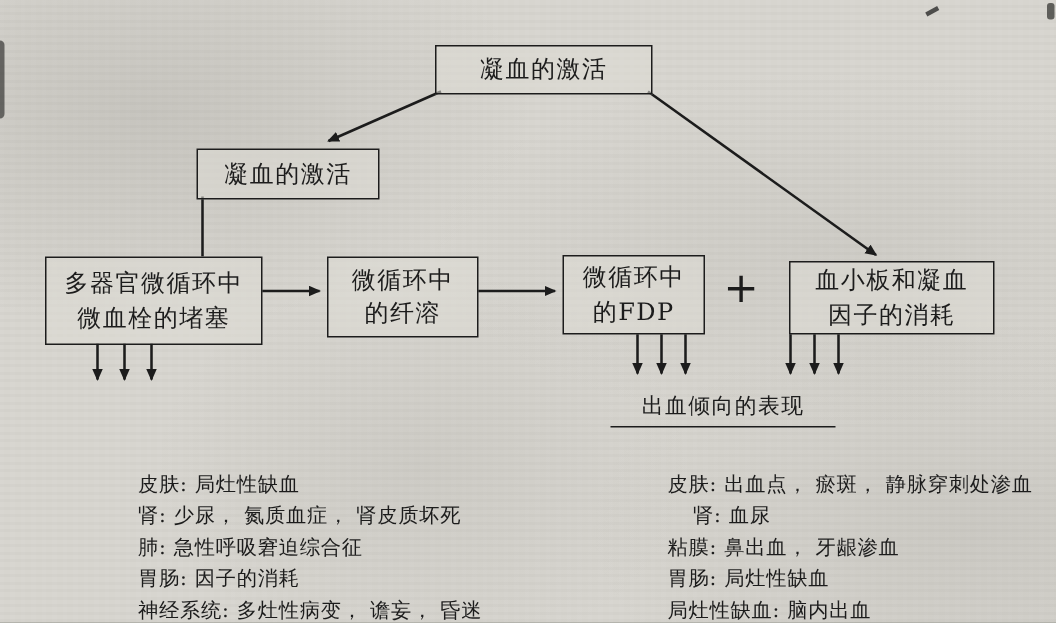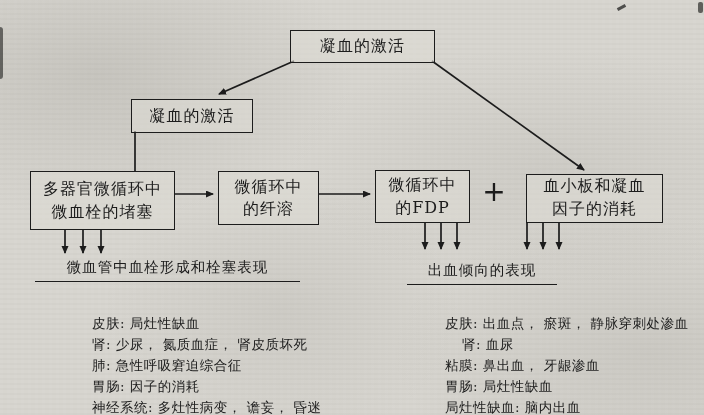--- a/index.html
+++ b/index.html
@@ -21,21 +21,21 @@
     display:flex; align-items:center; justify-content:center;
     text-align:center; white-space:pre-line;
     font-size:16px; line-height:1.4; letter-spacing:1px;
     background:rgba(222,220,214,.55);
   }
   .box-activation    { left:290px; top:30px;  width:143px; height:31px; }
   .box-microthrombus { left:131px; top:99px;  width:120px; height:32px; }
   .box-occlusion     { left:30px;  top:171px; width:143px; height:57px; }
   .box-fibrinolysis  { left:218px; top:171px; width:99px;  height:52px; }
   .box-fdp           { left:375px; top:170px; width:93px;  height:51px; }
-  .box-consumption   { left:526px; top:174px; width:135px; height:47px;font-family:Liberation Mono, monospace; }
+  .box-consumption   { left:526px; top:174px; width:135px; height:47px; }
   .plus {
     position:absolute; left:480px; top:176px; width:28px; height:32px;
     font-size:28px; line-height:32px; text-align:center;
     font-family:"DejaVu Sans", sans-serif;
   }
   svg.connectors { position:absolute; left:0; top:0; pointer-events:none; }
   .section-title {
     position:absolute; font-size:14.5px; letter-spacing:1px;
     text-align:center; padding-bottom:4px;
     border-bottom:1.6px solid #1c1c1c; white-space:nowrap;
@@ -87,21 +87,20 @@
 微血栓的堵塞</div>
   <div class="box box-fibrinolysis">微循环中
 的纤溶</div>
   <div class="box box-fdp">微循环中
 的FDP</div>
   <div class="box box-consumption">血小板和凝血
 因子的消耗</div>
 
   <div class="plus">+</div>
 
-  <div class="section-title title-left">微血管中血栓形成和栓塞表现</div>
   <div class="section-title title-right">出血倾向的表现</div>
 
   <div class="list list-left">
     <div class="row">皮肤: 局灶性缺血</div>
     <div class="row">肾: 少尿， 氮质血症， 肾皮质坏死</div>
     <div class="row">肺: 急性呼吸窘迫综合征</div>
     <div class="row">胃肠: 因子的消耗</div>
     <div class="row">神经系统: 多灶性病变， 谵妄， 昏迷</div>
   </div>
 

